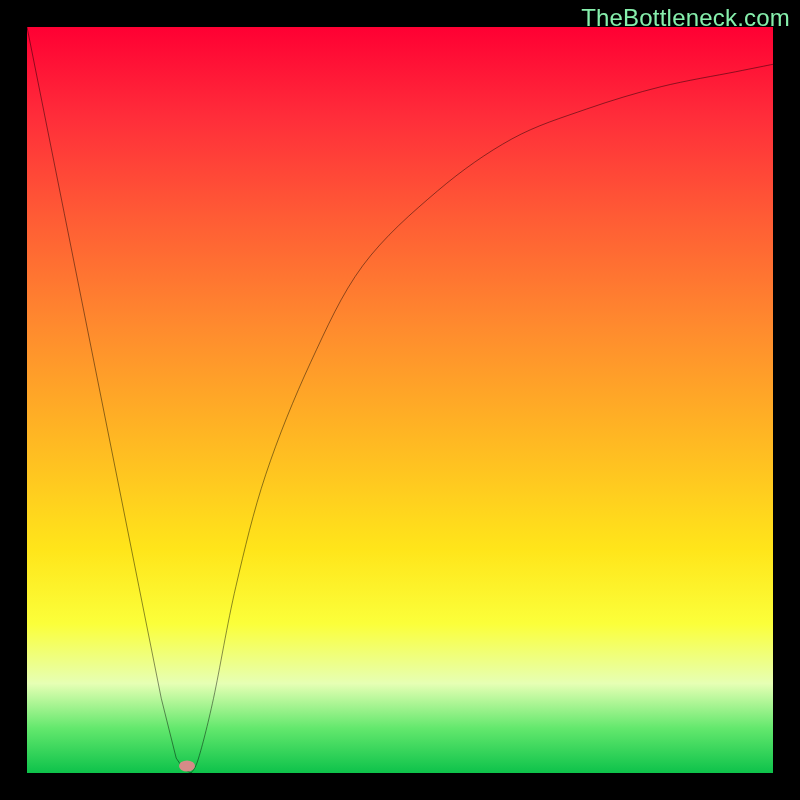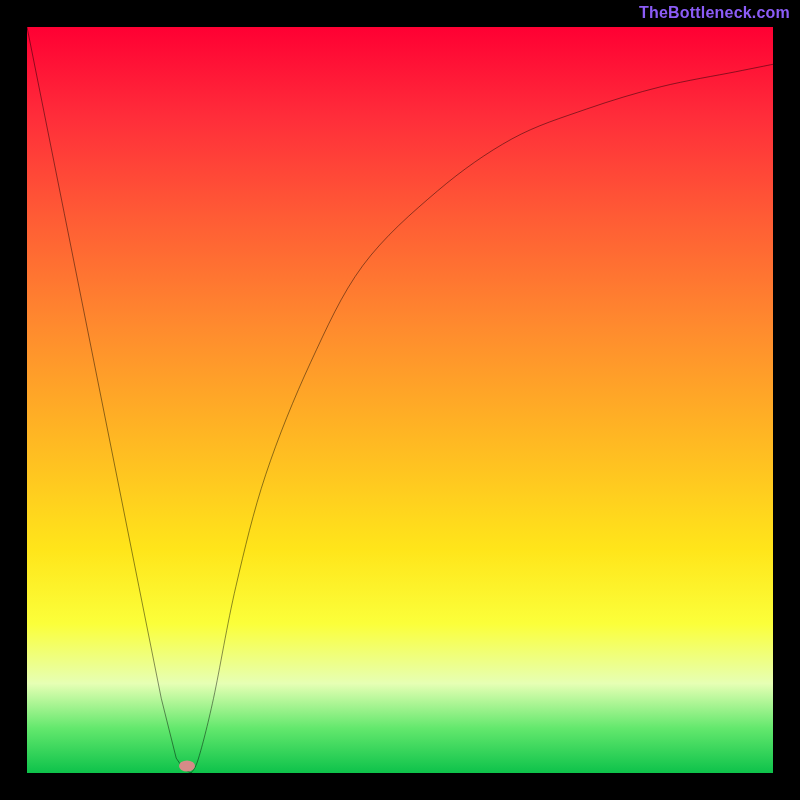--- a/index.html
+++ b/index.html
@@ -50,23 +50,23 @@
     width: 16px;
     height: 11px;
     border-radius: 50%;
     background: #d68b88;
     transform: translate(-50%, -50%);
   }
   .watermark {
     position: absolute;
     top: 4px;
     right: 10px;
-    color: #8b5cf6;
-    font-size: 16px;
-    font-weight: 700;
+    color: #86efac;
+    font-size: 24px;
+    font-weight: 400;
     letter-spacing: 0.2px;
     user-select: none;
   }
 </style>
 </head>
 <body>
 
 <div class="watermark">TheBottleneck.com</div>
 
 <div class="frame">

